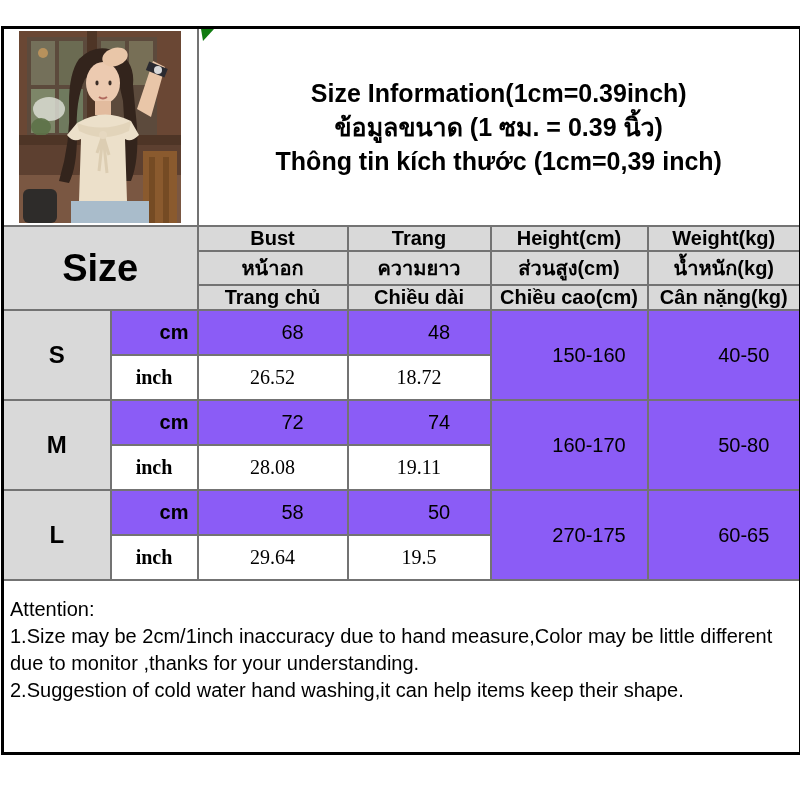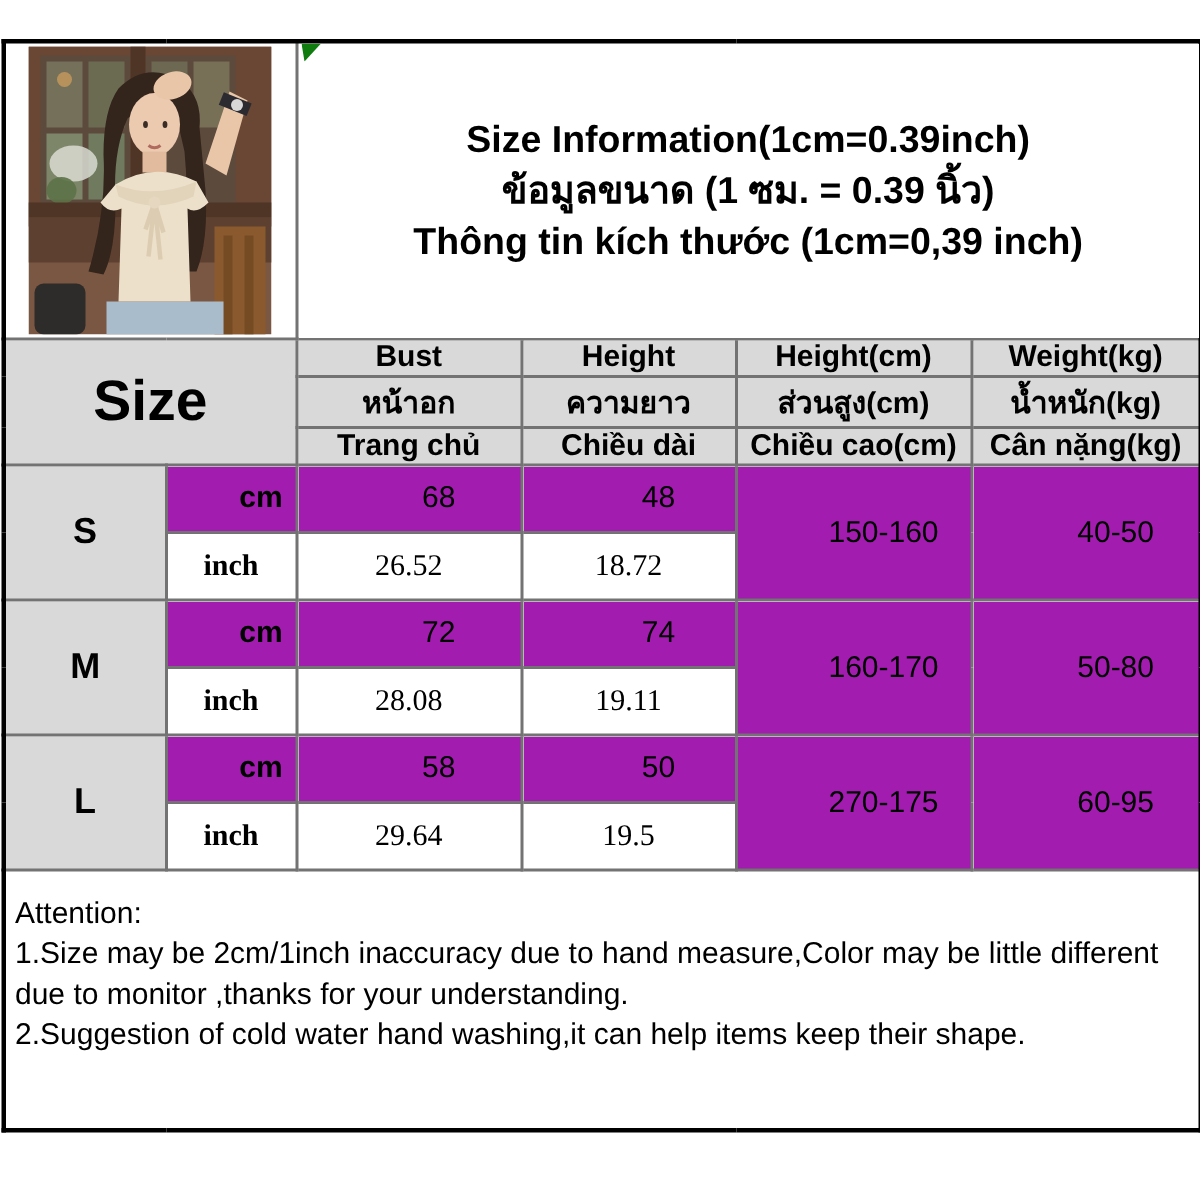--- a/index.html
+++ b/index.html
@@ -26,21 +26,21 @@
   .cell-photo { background: #ffffff; padding: 2px 0; }
   .cell-title { background: #ffffff; position: relative; }
   .title-line { font-weight: bold; font-size: 25px; line-height: 34px; }
   .err-marker { position: absolute; left: 2px; top: 0; width: 13px; height: 12px; }
 
   .hdr  { background: #d9d9d9; font-weight: bold; font-size: 20px; }
   .size-corner { background: #d9d9d9; font-weight: bold; font-size: 38px; margin-left: 28px; }
   .size-letter { background: #d9d9d9; font-weight: bold; font-size: 24px; }
   .unit { font-weight: bold; font-size: 20px; }
   .val  { font-size: 20px; margin-top: 21px; }
-  .tint { background: #a21caf; padding-left: 40px; }
+  .tint { background: #8b5cf6; padding-left: 40px; }
   .plain{ background: #ffffff; font-family: Liberation Serif, serif; }
 
   .cell-note {
     background: #ffffff;
     text-align: left;
     vertical-align: top;
     padding: 15px 6px;
     font-size: 20px;
     line-height: 27px;
   }
@@ -120,21 +120,21 @@
         </svg>
         <div class="title-line">Size Information(1cm=0.39inch)</div>
         <div class="title-line">ข้อมูลขนาด (1 ซม. = 0.39 นิ้ว)</div>
         <div class="title-line">Thông tin kích thước (1cm=0,39 inch)</div>
       </td>
     </tr>
 
     <tr class="r-head">
       <td class="size-corner" colspan="2" rowspan="3">Size</td>
       <td class="hdr">Bust</td>
-      <td class="hdr">Height</td>
+      <td class="hdr">Trang</td>
       <td class="hdr">Height(cm)</td>
       <td class="hdr">Weight(kg)</td>
     </tr>
     <tr class="r-head">
       <td class="hdr">หน้าอก</td>
       <td class="hdr">ความยาว</td>
       <td class="hdr">ส่วนสูง(cm)</td>
       <td class="hdr">น้ำหนัก(kg)</td>
     </tr>
     <tr class="r-head">
@@ -171,21 +171,21 @@
       <td class="val plain">28.08</td>
       <td class="val plain">19.11</td>
     </tr>
 
     <tr class="r-data">
       <td class="size-letter" rowspan="2">L</td>
       <td class="unit tint">cm</td>
       <td class="val tint">58</td>
       <td class="val tint">50</td>
       <td class="val tint" rowspan="2">270-175</td>
-      <td class="val tint" rowspan="2">60-95</td>
+      <td class="val tint" rowspan="2">60-65</td>
     </tr>
     <tr class="r-data">
       <td class="unit plain">inch</td>
       <td class="val plain">29.64</td>
       <td class="val plain">19.5</td>
     </tr>
 
     <tr class="r-note">
       <td class="cell-note" colspan="6">
         <div>Attention:</div>

